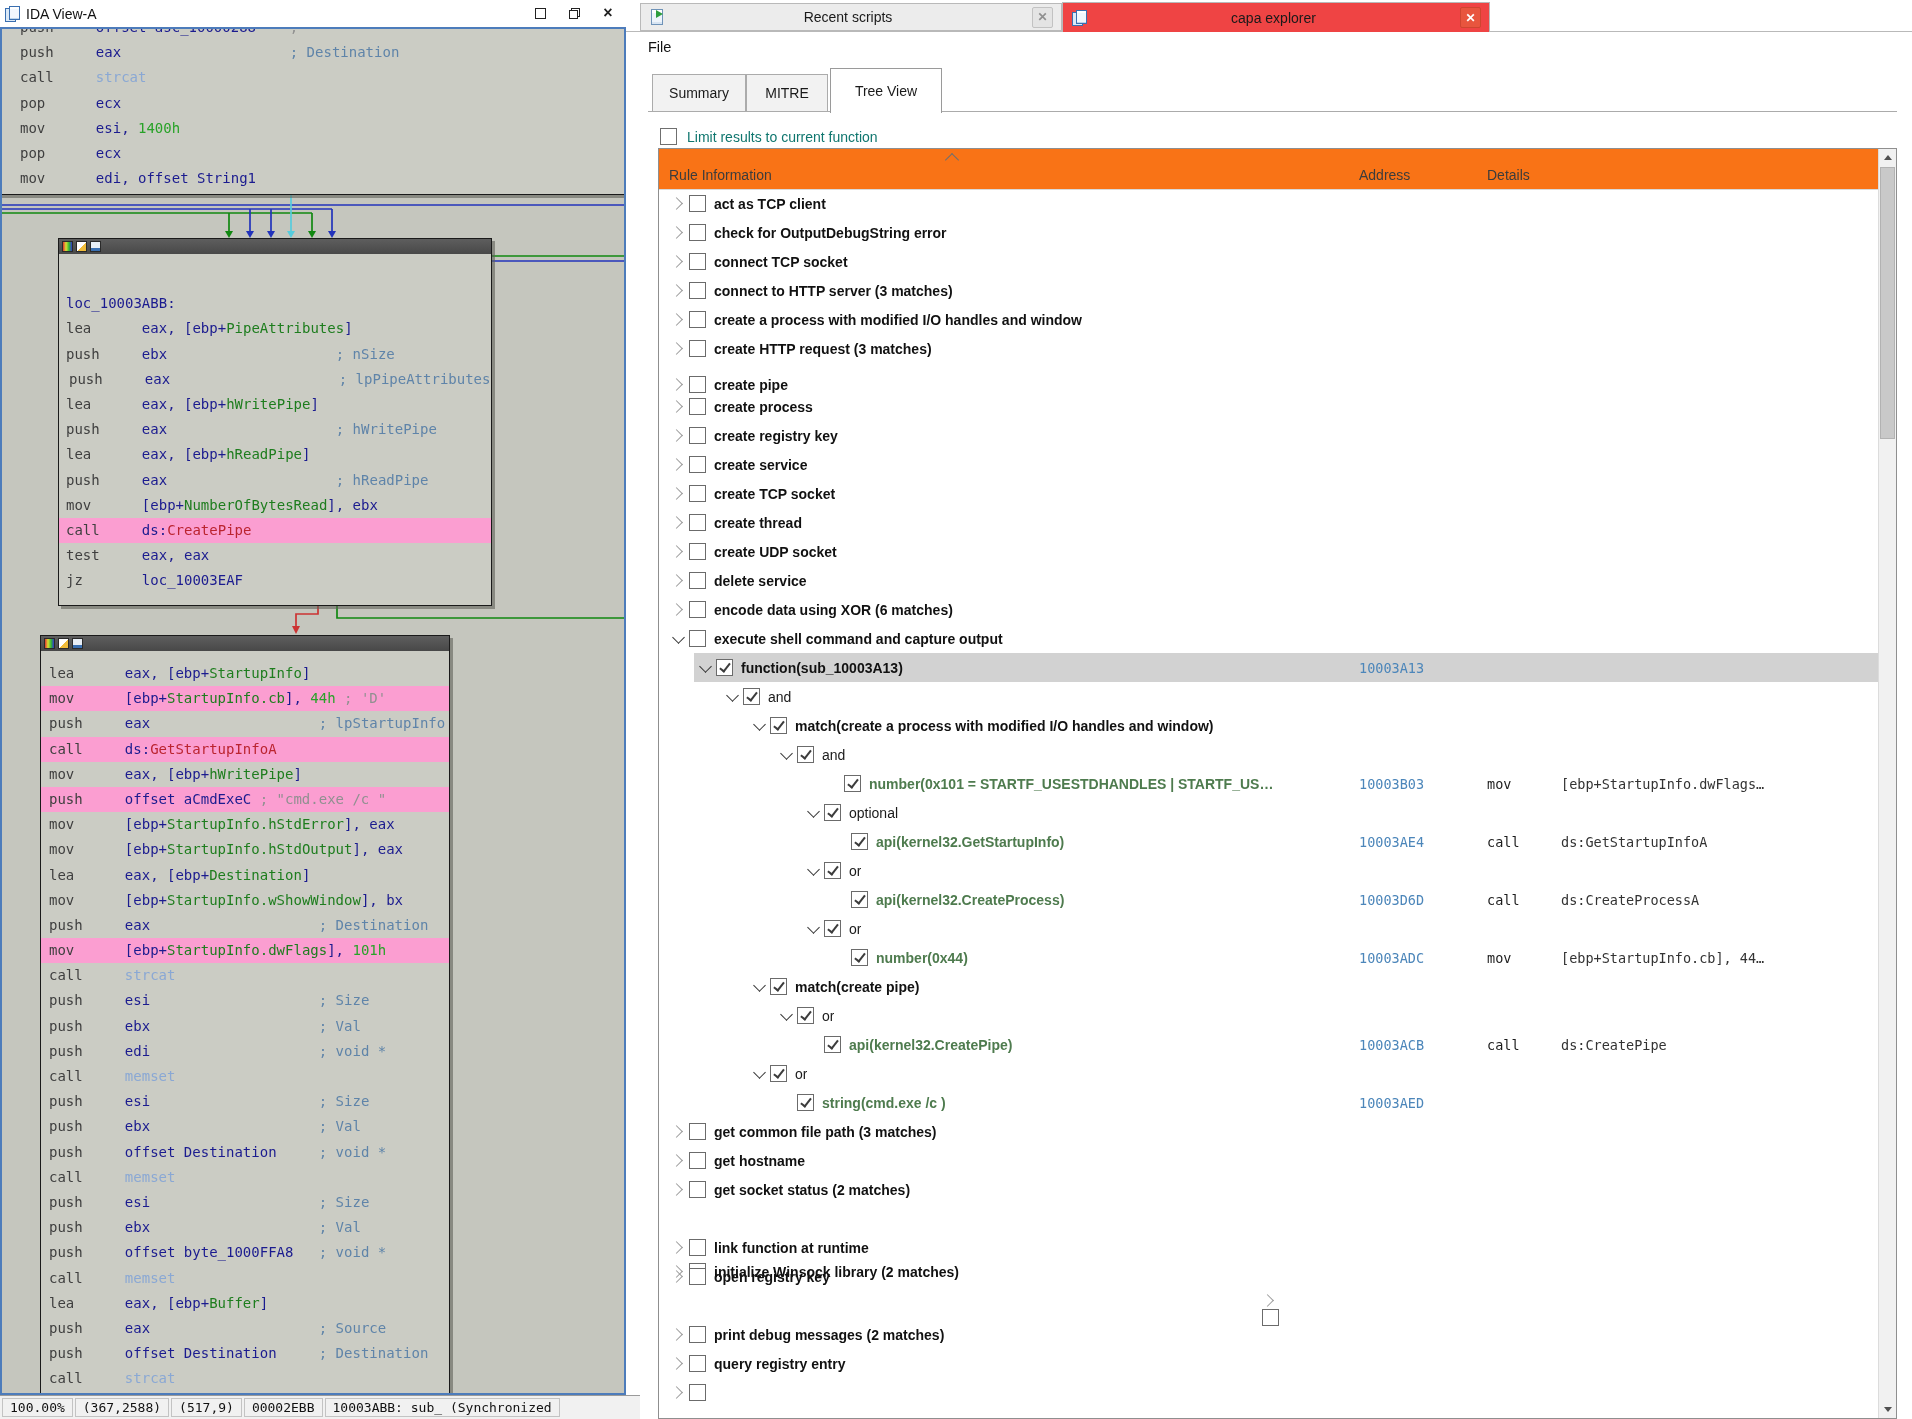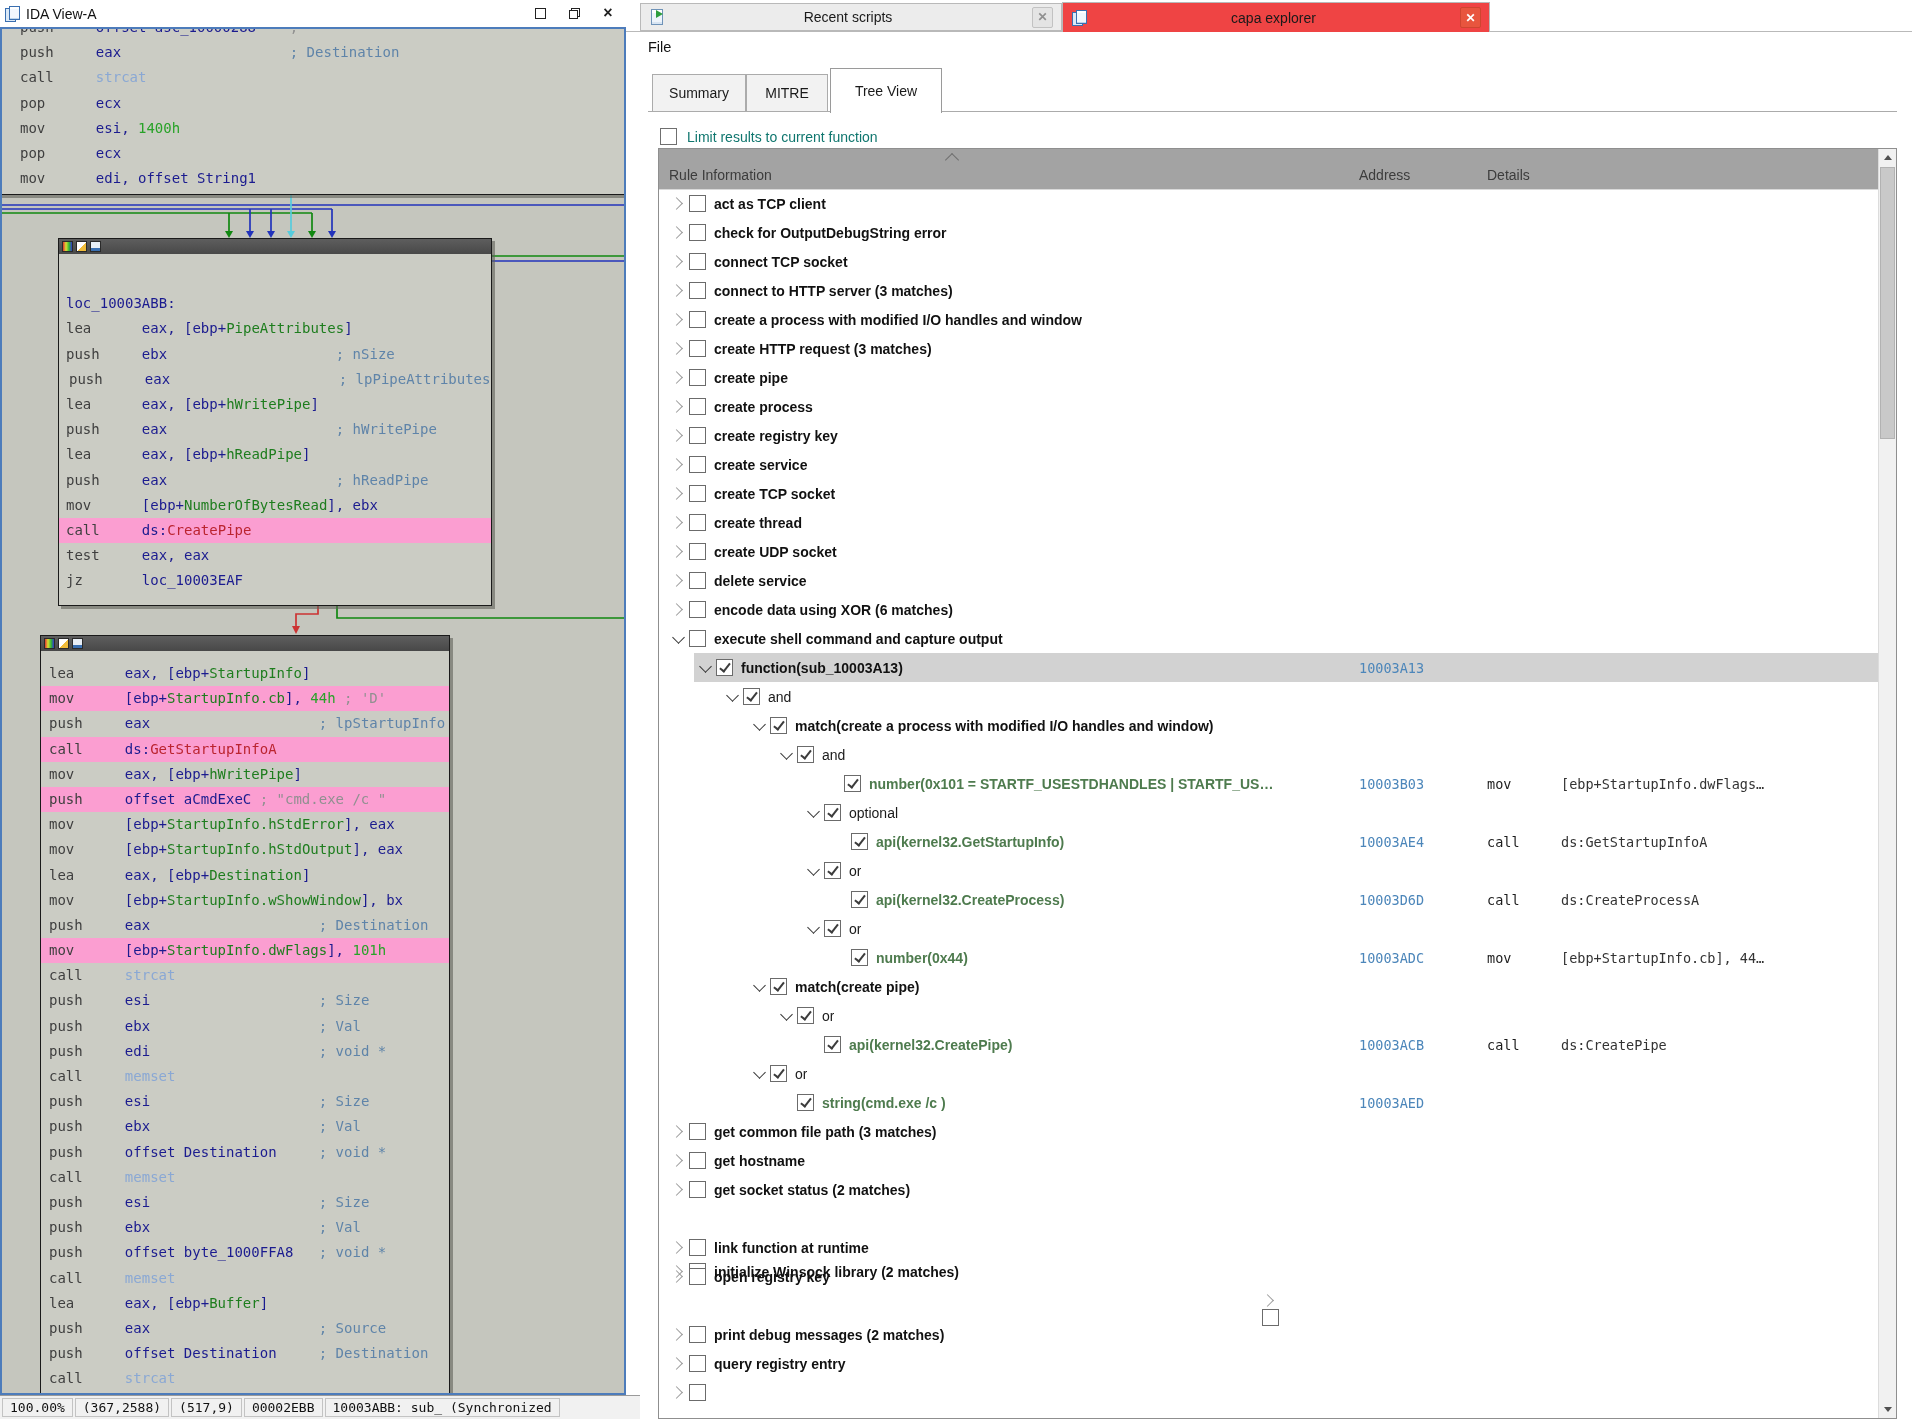--- a/index.html
+++ b/index.html
@@ -62,21 +62,21 @@
     font-size:14px;color:#1a1a1a;background:#f2f2f2;border:1px solid #ababab;}
   #st-summary{left:652px;top:74px;width:94px;height:38px;}
   #st-mitre{left:746px;top:74px;width:82px;height:38px;}
   #st-tree{left:830px;top:68px;width:112px;height:45px;background:#fff;border-color:#9a9a9a;border-bottom:none;z-index:3;}
   #subtabline{left:648px;top:111px;width:1249px;height:1px;background:#ababab;z-index:1;}
   
   #filter-box{left:660px;top:128px;width:17px;height:17px;border:1px solid #6f6f6f;background:#fff;box-sizing:border-box;}
   #filter-label{left:687px;top:128px;height:18px;display:flex;align-items:center;font-size:14px;color:#0f766e;}
   
   #tree{left:658px;top:148px;width:1239px;height:1271px;border:1px solid #8f8f8f;box-sizing:border-box;background:#fff;overflow:hidden;}
-  #tree-header{position:absolute;left:0;top:0;right:0;height:40px;border-bottom:1px solid #d9d9d9;background:#a3a3a3;}
+  #tree-header{position:absolute;left:0;top:0;right:0;height:40px;border-bottom:1px solid #d9d9d9;background:#f97316;}
   .hdr-txt{position:absolute;top:18px;font-size:14px;color:#3c3c3c;}
   #caret-up{position:absolute;left:288px;top:6px;width:9px;height:9px;border-left:1.6px solid #707070;border-top:1.6px solid #707070;transform:rotate(45deg);}
   .trow{position:absolute;left:1px;width:1218px;height:29px;display:flex;align-items:center;font-size:14px;color:#1a1a1a;}
   .trow.sel{background:linear-gradient(to right,transparent 34px,#d2d2d2 34px);}
   .tind{flex:none;}
   .tchev{width:18px;height:18px;display:flex;align-items:center;justify-content:center;flex:none;}
   .chev{width:8px;height:8px;border-right:1.8px solid #9a9a9a;border-bottom:1.8px solid #9a9a9a;transform:rotate(-45deg);margin-left:-3px;}
   .chev.d{border-color:#333;transform:rotate(45deg);margin:-3px 0 0 0;}
   .cb{width:17px;height:17px;border:1px solid #6b6b6b;background:#fff;box-sizing:border-box;position:relative;flex:none;margin-left:2px;}
   .cb.on::after{content:"";position:absolute;left:5px;top:1px;width:4px;height:9px;border-right:2px solid #3c3c3c;border-bottom:2px solid #3c3c3c;transform:rotate(38deg);}
@@ -293,21 +293,21 @@
         <span class="tlbl b">create a process with modified I/O handles and window</span>
       </div>
       <div class="trow" style="top: 185px;">
         <span class="tind" style="width: 9px;"></span>
         <span class="tchev">
           <span class="chev"></span>
         </span>
         <span class="cb"></span>
         <span class="tlbl b">create HTTP request (3 matches)</span>
       </div>
-      <div class="trow" style="top: 214px; text-align: center;">
+      <div class="trow" style="top: 221px; text-align: center;">
         <span class="tind" style="width: 9px;"></span>
         <span class="tchev">
           <span class="chev"></span>
         </span>
         <span class="cb"></span>
         <span class="tlbl b">create pipe</span>
       </div>
       <div class="trow" style="top: 243px;">
         <span class="tind" style="width: 9px;"></span>
         <span class="tchev">

